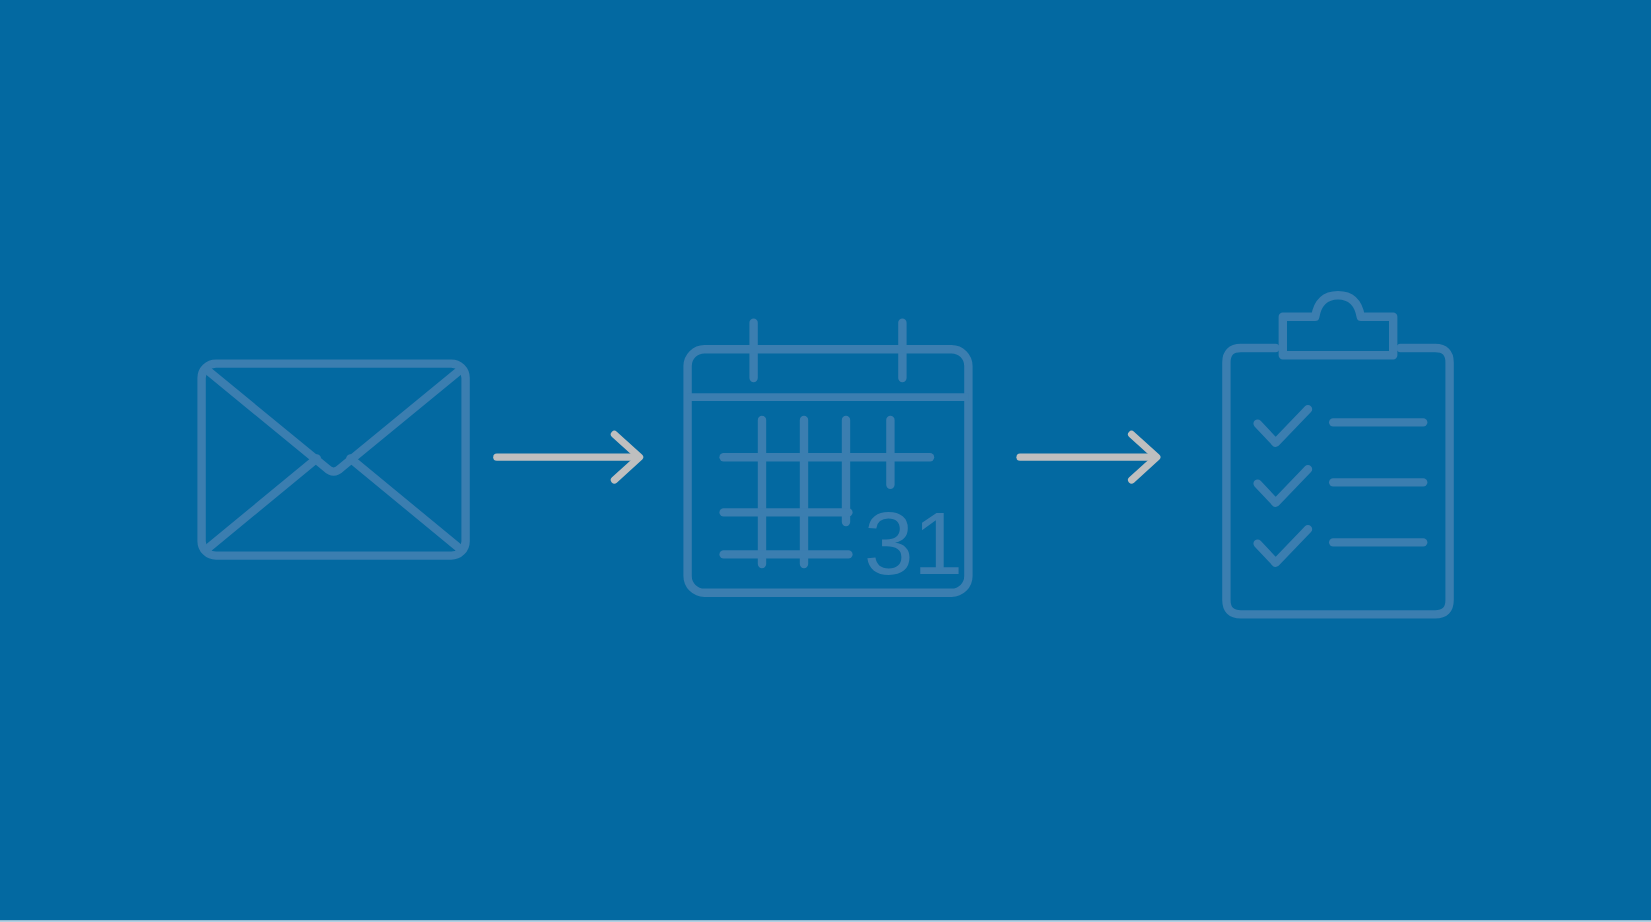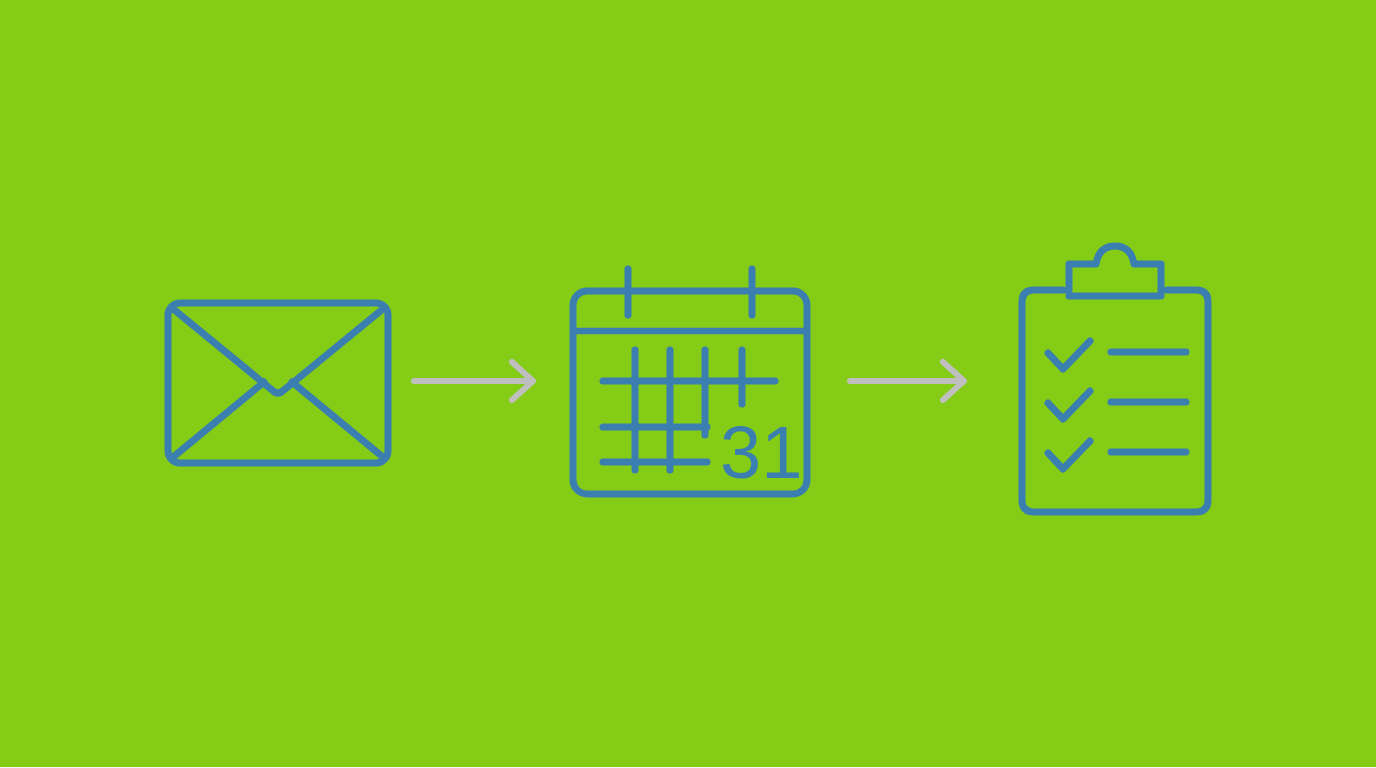--- a/index.html
+++ b/index.html
@@ -11,21 +11,21 @@
   body {
     width: 1376px;
     height: 768px;
     overflow: hidden;
     font-family: "Liberation Sans", sans-serif;
   }
   #canvas {
     position: relative;
     width: 1376px;
     height: 768px;
-    background: #84cc16;
+    background: #0369a1;
     box-sizing: border-box;
     border-bottom: 1px solid #f4f4f4;
   }
   .flow-svg {
     position: absolute;
     top: 0;
     left: 0;
     width: 1376px;
     height: 768px;
     display: block;

